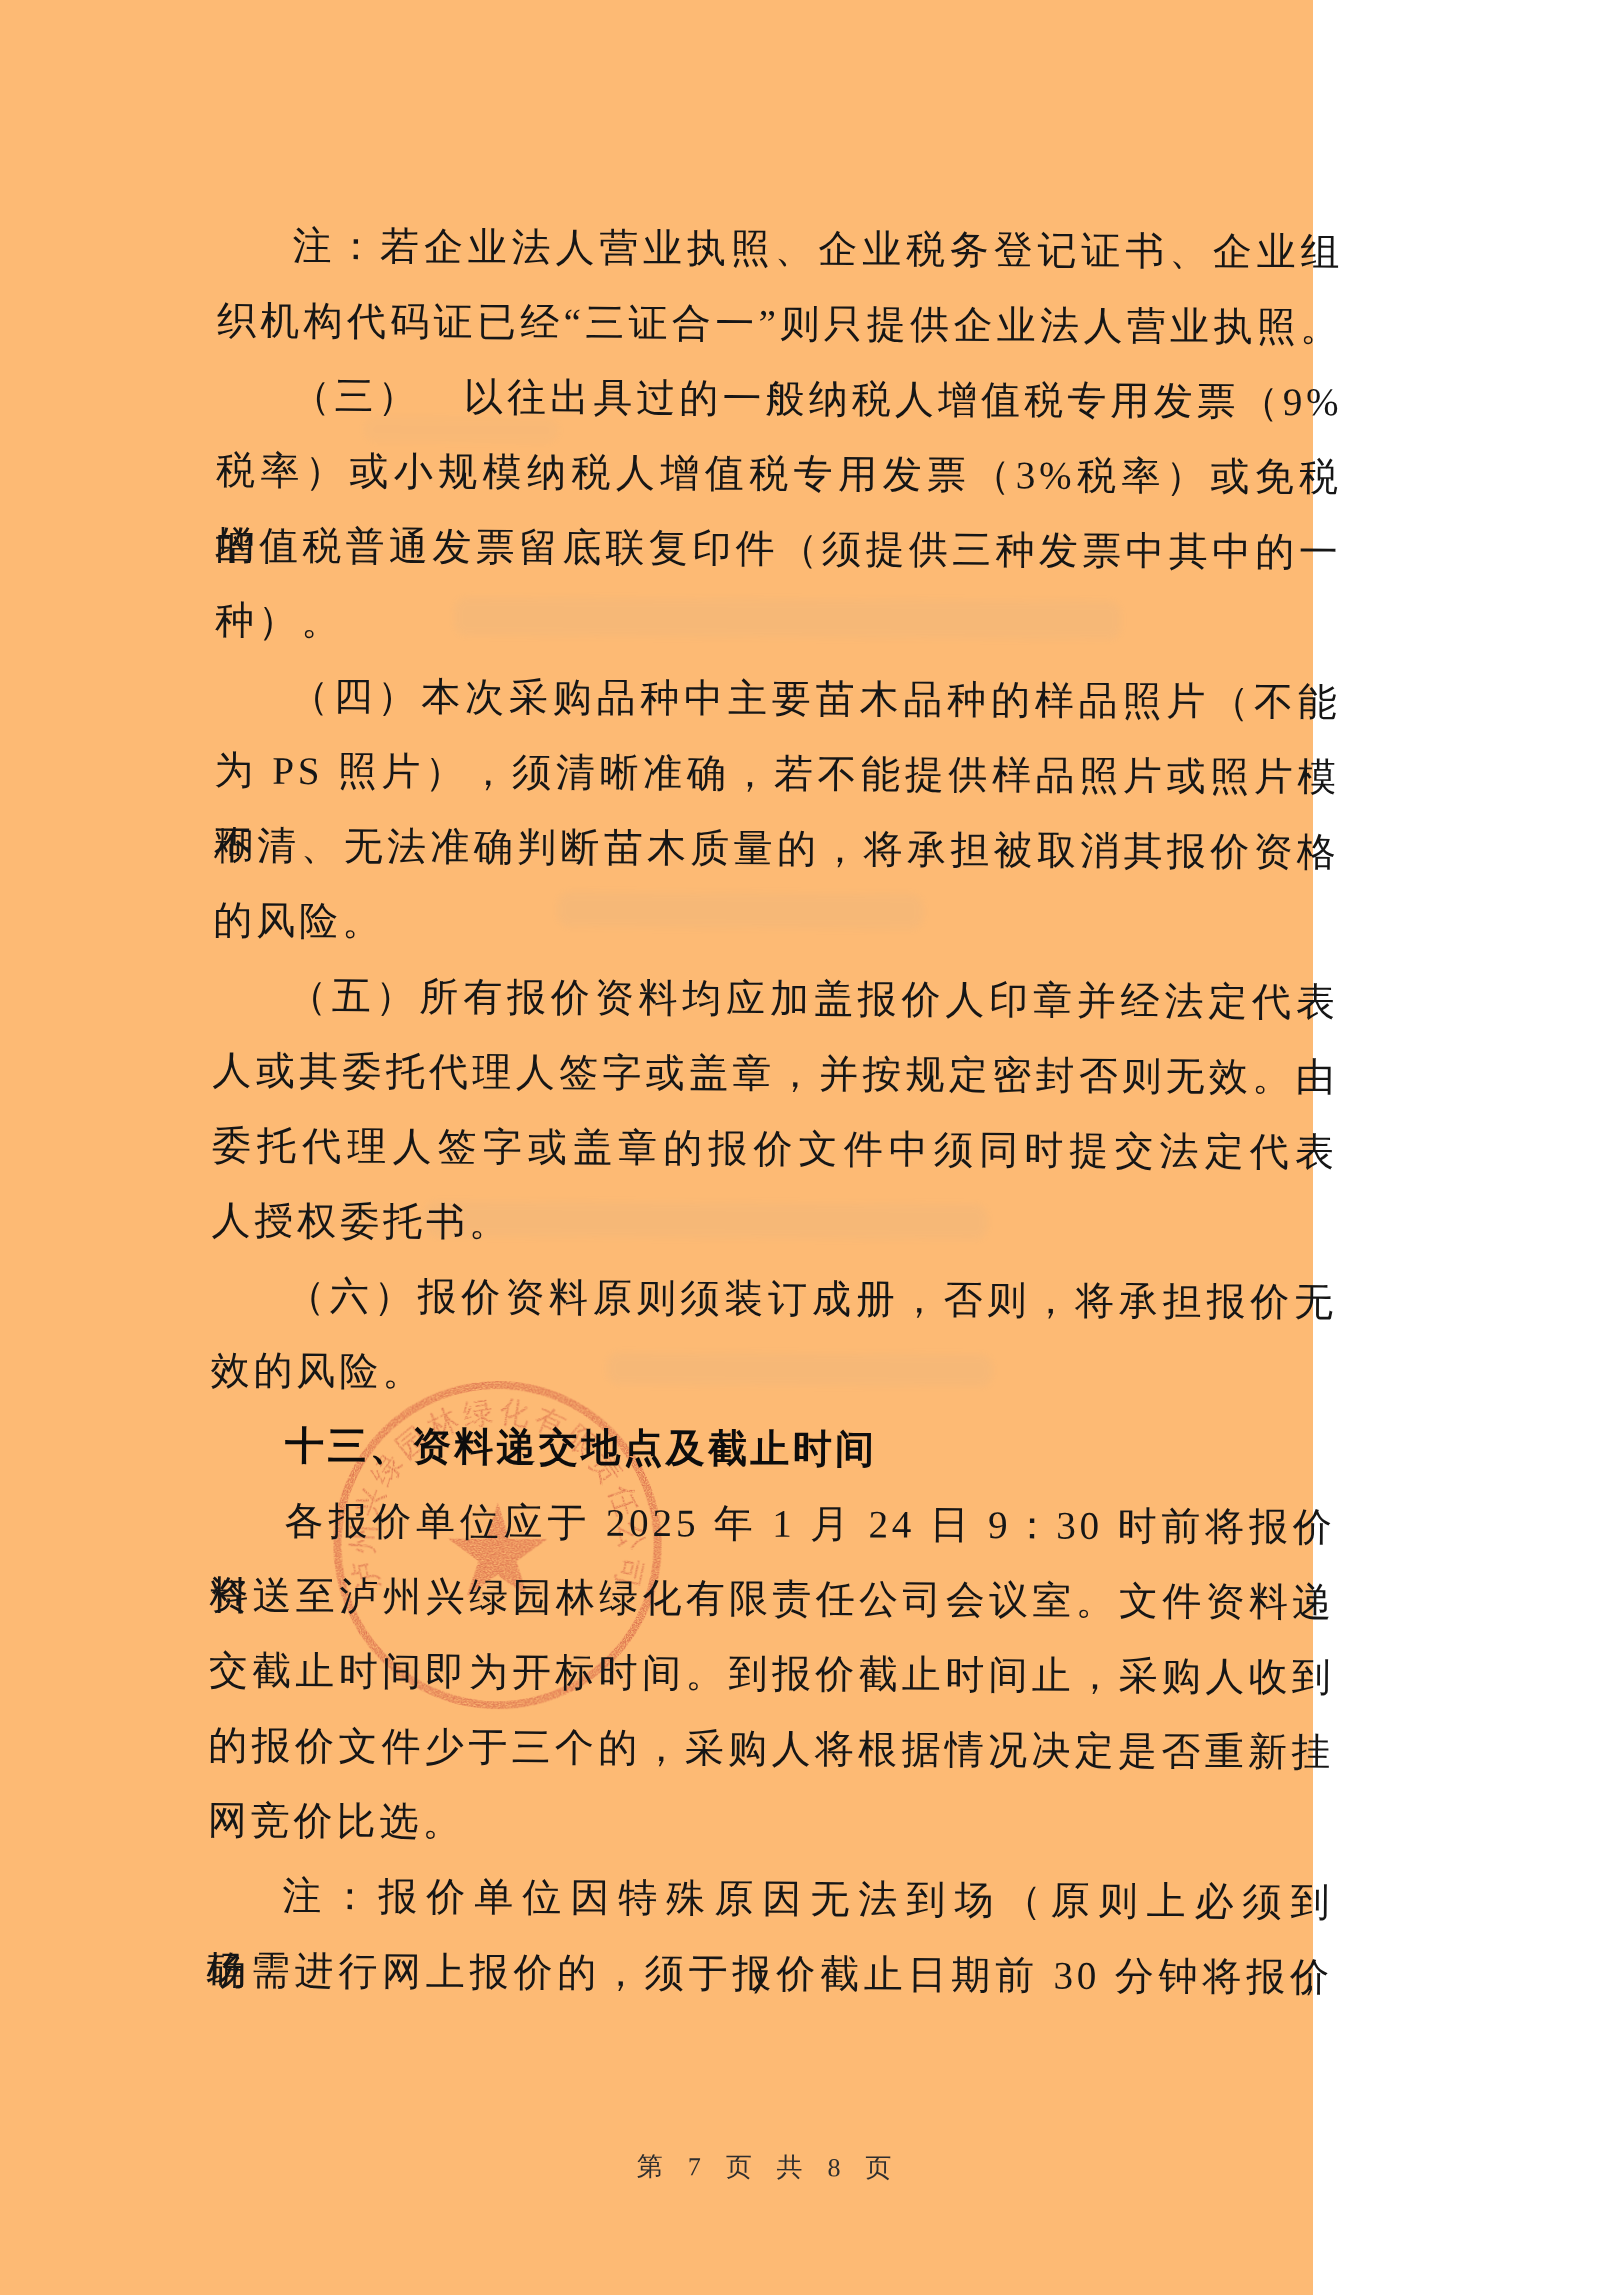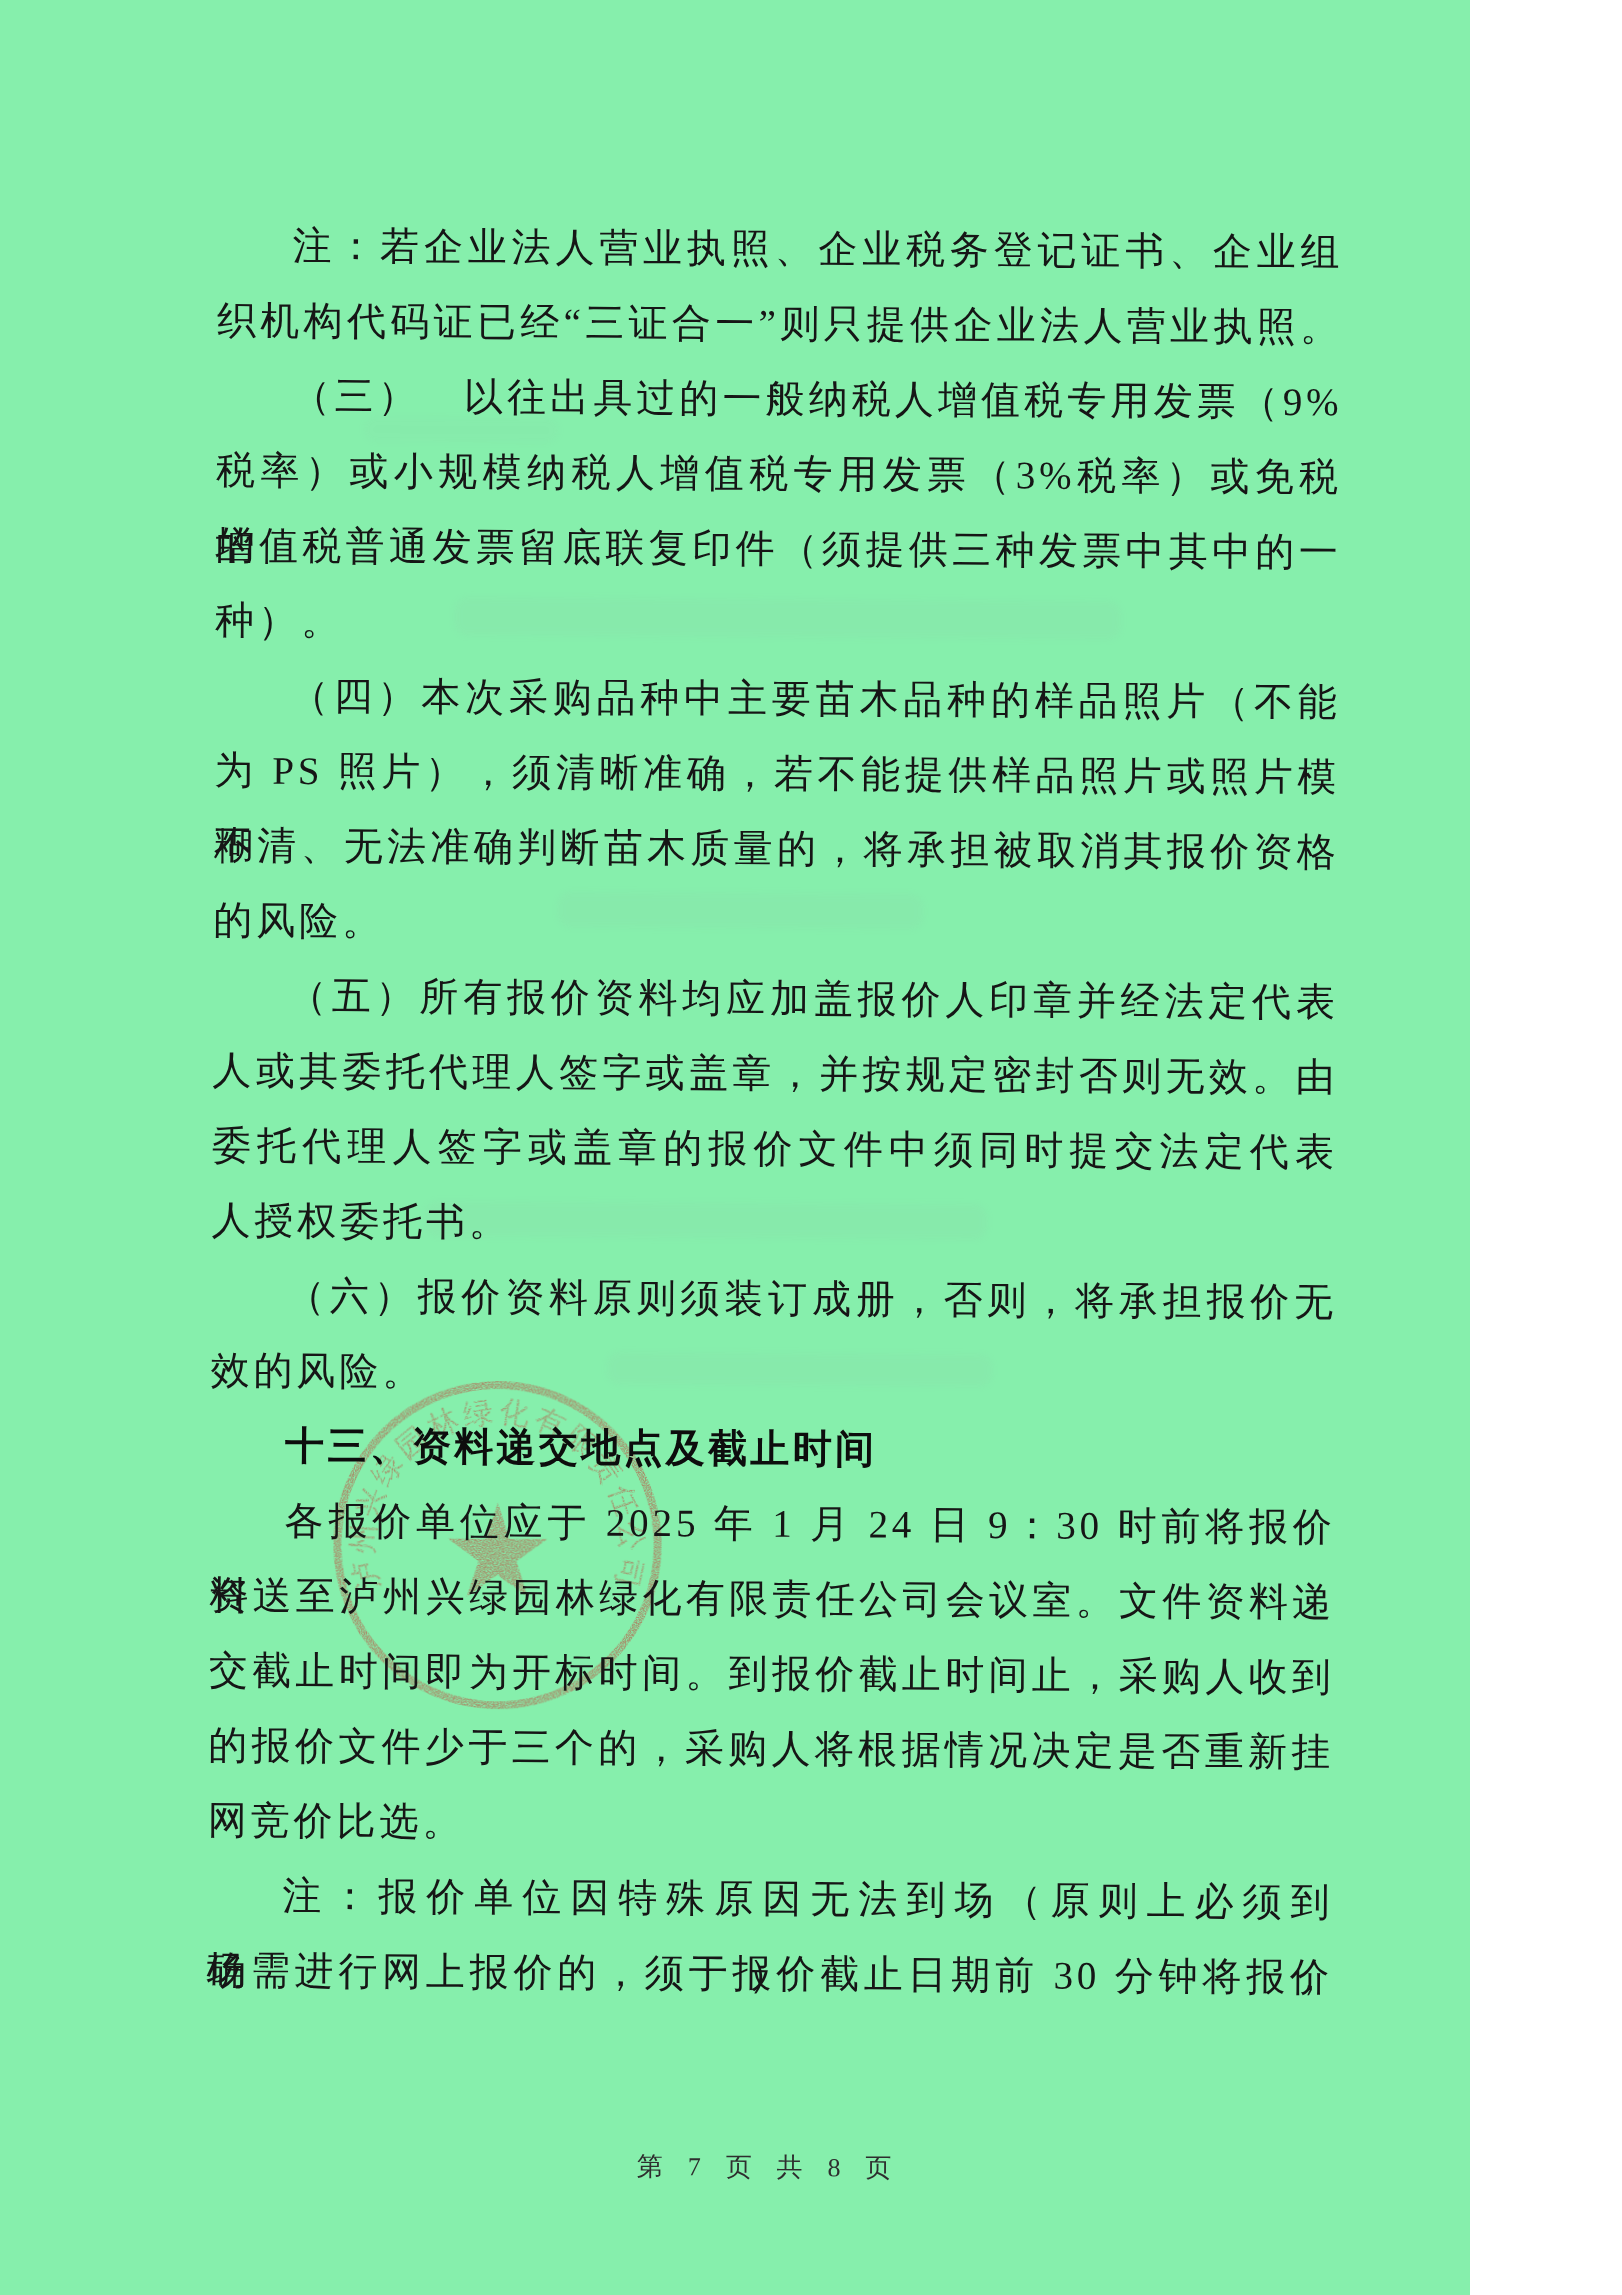--- a/index.html
+++ b/index.html
@@ -4,22 +4,22 @@
 <style>
   html, body { margin: 0; padding: 0; }
   body {
     width: 1623px; height: 2295px;
     background: #ffffff;
     font-family: "Liberation Serif", "DejaVu Serif", serif;
     overflow: hidden;
   }
   .page {
     position: relative;
-    width: 1470px; height: 2295px;
-    background: #86efac;
+    width: 1313px; height: 2295px;
+    background: #fdba74;
   }
   .skew-wrap {
     position: absolute; inset: 0;
     transform: rotate(0.35deg);
     transform-origin: 811px 0;
   }
   .body-text {
     position: absolute;
     left: 219px; top: 211px;
     width: 1126px;

